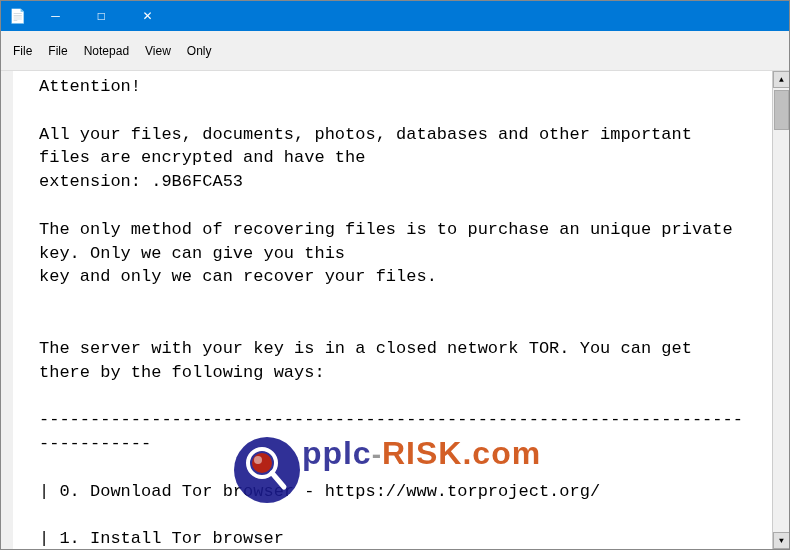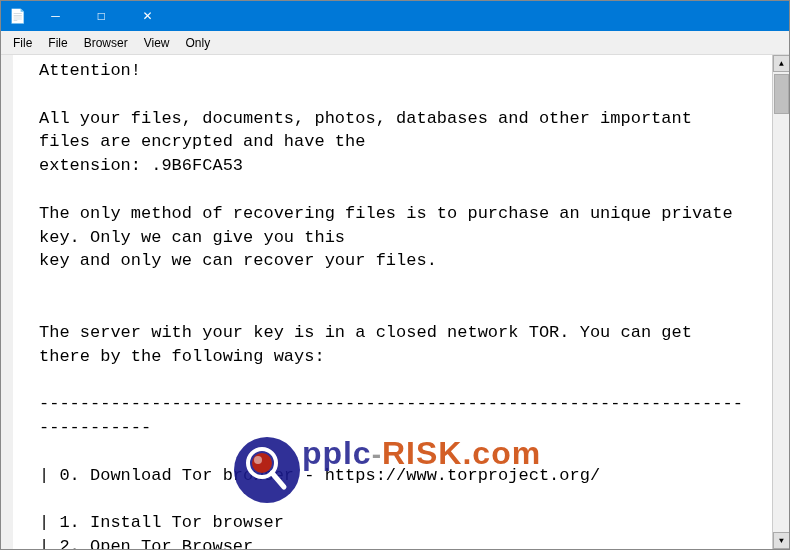--- a/index.html
+++ b/index.html
@@ -62,21 +62,21 @@
       font-size: 12px;
       cursor: pointer;
       display: flex;
       align-items: center;
       justify-content: center;
       font-family: 'Segoe UI', sans-serif;
     }
 
     .menu-bar {
       background: #f0f0f0;
-      height: 24px;
+      height: 40px;
       display: flex;
       align-items: center;
       padding: 0 4px;
       font-family: 'Segoe UI', sans-serif;
       font-size: 12px;
       flex-shrink: 0;
       border-bottom: 1px solid #ddd;
     }
 
     .menu-item {
@@ -192,21 +192,21 @@
     <div class="title-bar-controls">
       <button class="title-bar-btn">─</button>
       <button class="title-bar-btn">□</button>
       <button class="title-bar-btn close">✕</button>
     </div>
   </div>
 
   <div class="menu-bar">
     <span class="menu-item">File</span>
     <span class="menu-item">File</span>
-    <span class="menu-item">Browser</span>
+    <span class="menu-item">Notepad</span>
     <span class="menu-item">View</span>
     <span class="menu-item">Only</span>
   </div>
 
   <div class="content-area">
     <div class="text-area">Attention!
 
 All your files, documents, photos, databases and other important files are encrypted and have the
 extension: .9B6FCA53
 

